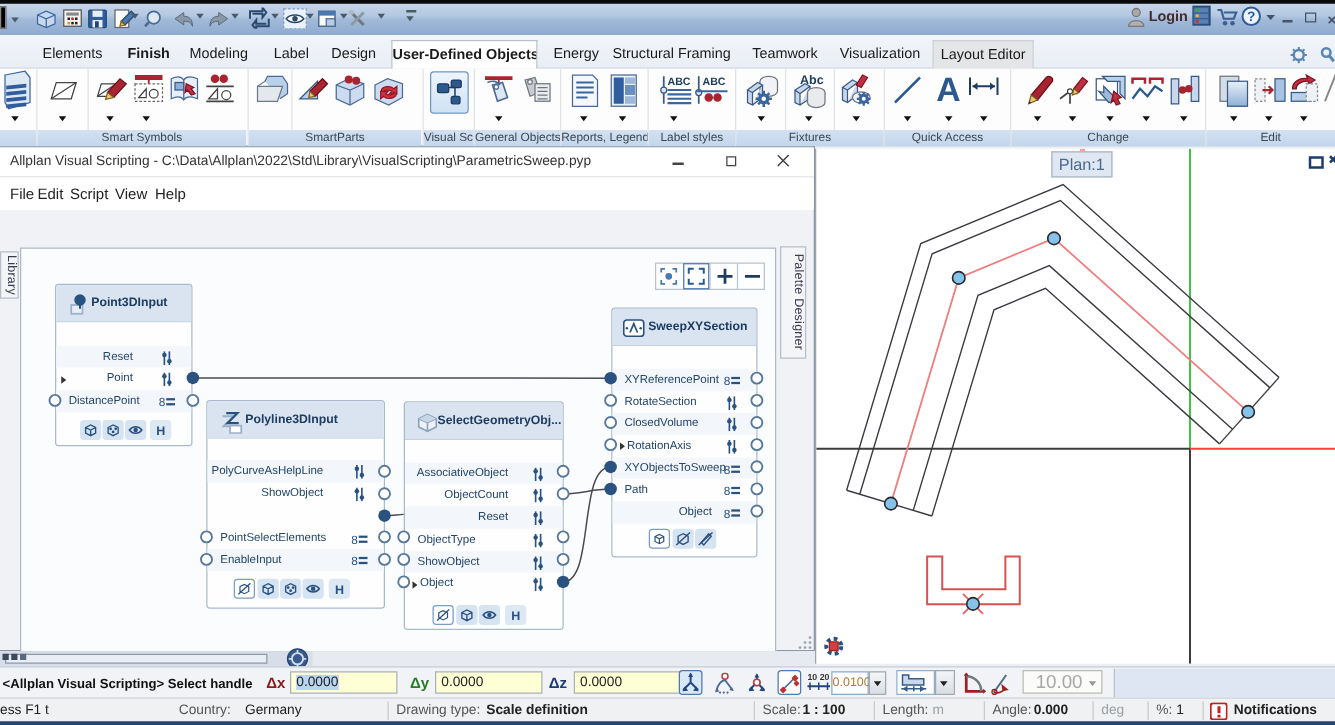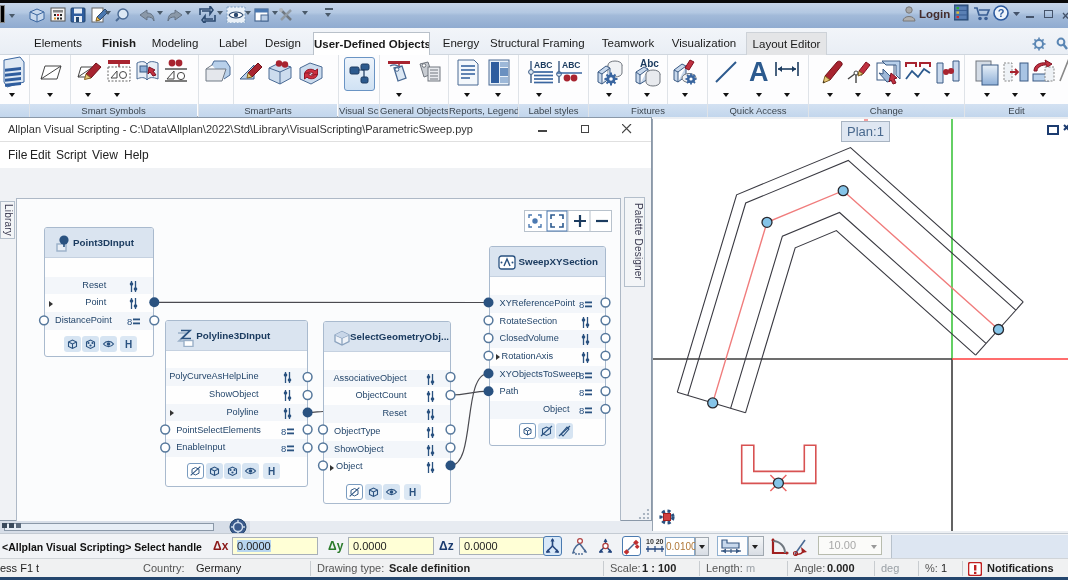--- a/index.html
+++ b/index.html
@@ -603,32 +603,20 @@
             <span style="right:48px;">ShowObject</span>
           <svg class="abs" style="right:14px;top:4px" width="11" height="11" viewBox="0 0 11 11">
               <g stroke="#2a5280" stroke-width="1.3">
                 <line x1="3.5" y1="0" x2="3.5" y2="11"></line>
                 <line x1="7.5" y1="0" x2="7.5" y2="11"></line>
               </g>
               <circle cx="3.5" cy="3" r="1.8" fill="#2a5280"></circle>
               <circle cx="7.5" cy="8" r="1.8" fill="#2a5280"></circle>
             </svg>
         </div>
-        <div class="nrow nalt" style="top:83.3px;">
-            <span style="right:48px;">Polyline</span>
-            <i class="rarr"></i>
-          <svg class="abs" style="right:14px;top:4px" width="11" height="11" viewBox="0 0 11 11">
-              <g stroke="#2a5280" stroke-width="1.3">
-                <line x1="3.5" y1="0" x2="3.5" y2="11"></line>
-                <line x1="7.5" y1="0" x2="7.5" y2="11"></line>
-              </g>
-              <circle cx="3.5" cy="3" r="1.8" fill="#2a5280"></circle>
-              <circle cx="7.5" cy="8" r="1.8" fill="#2a5280"></circle>
-            </svg>
-        </div>
         <div class="nrow" style="top:101px;">
             <span style="left:10px;">PointSelectElements</span>
           <svg class="abs" style="right:12px;top:4px" width="14" height="11" viewBox="0 0 14 11">
               <text x="0" y="9" font-size="9.5" fill="#2a5280" font-family="Liberation Sans">8</text>
               <rect x="6" y="2.5" width="7" height="1.8" fill="#2a5280"></rect>
               <rect x="6" y="6.5" width="7" height="1.8" fill="#2a5280"></rect>
             </svg>
         </div>
         <div class="nrow nalt" style="top:118.7px;">
             <span style="left:10px;">EnableInput</span>
@@ -1003,21 +991,21 @@
       <path d="M3 1 v14 h14" fill="none" stroke="#a02020" stroke-width="2.2"></path>
       <path d="M3 3 A 12 12 0 0 1 15 15" fill="none" stroke="#707880" stroke-width="2"></path>
       <path d="M1 2.5 l2 -2.5 l2 2.5 Z M16.5 13 l2.5 2 l-2.5 2 Z" fill="#a02020"></path>
     </svg>
     <svg class="abs" style="left:793px;top:4px" width="18" height="18" viewBox="0 0 18 18">
       <line x1="2" y1="16" x2="12" y2="2" stroke="#4a6a94" stroke-width="1.6"></line>
       <circle cx="2.5" cy="15.5" r="2" fill="none" stroke="#a02020" stroke-width="1.2"></circle>
       <path d="M8 9 l6 5 l-5 1 Z" fill="#a02020"></path>
       <path d="M2 16 A 9 9 0 0 0 11 13" fill="none" stroke="#a02020" stroke-width="1.3"></path>
     </svg>
-    <div class="abs" style="left:817.5px;top:2px;width:64px;height:19px;background:#fbfbf9;border:1px solid #b8bcae;color:#a8a8a8;font-size:11px;line-height:17px;padding-left:10px;">10.00
+    <div class="abs" style="left:817.5px;top:2px;width:64px;height:19px;background:#fbfbf9;border:1px solid #b8bcae;color:#a8a8a8;font-size:15px;line-height:17px;padding-left:10px;">10.00
       <div class="caret" style="left:52px;top:8px;border-top-color:#999;"></div>
     </div>
   </div>
   <div id="statusbar">
     <span style="left:0px;">ess F1 t</span>
     <span style="left:143px;color:#555;">Country:</span>
       <span style="left:196px;">Germany</span>
     <div class="ssep" style="left:310px;"></div>
     <span style="left:317px;color:#555;">Drawing type:</span>
       <span style="left:389px;font-weight:bold;">Scale definition</span>

